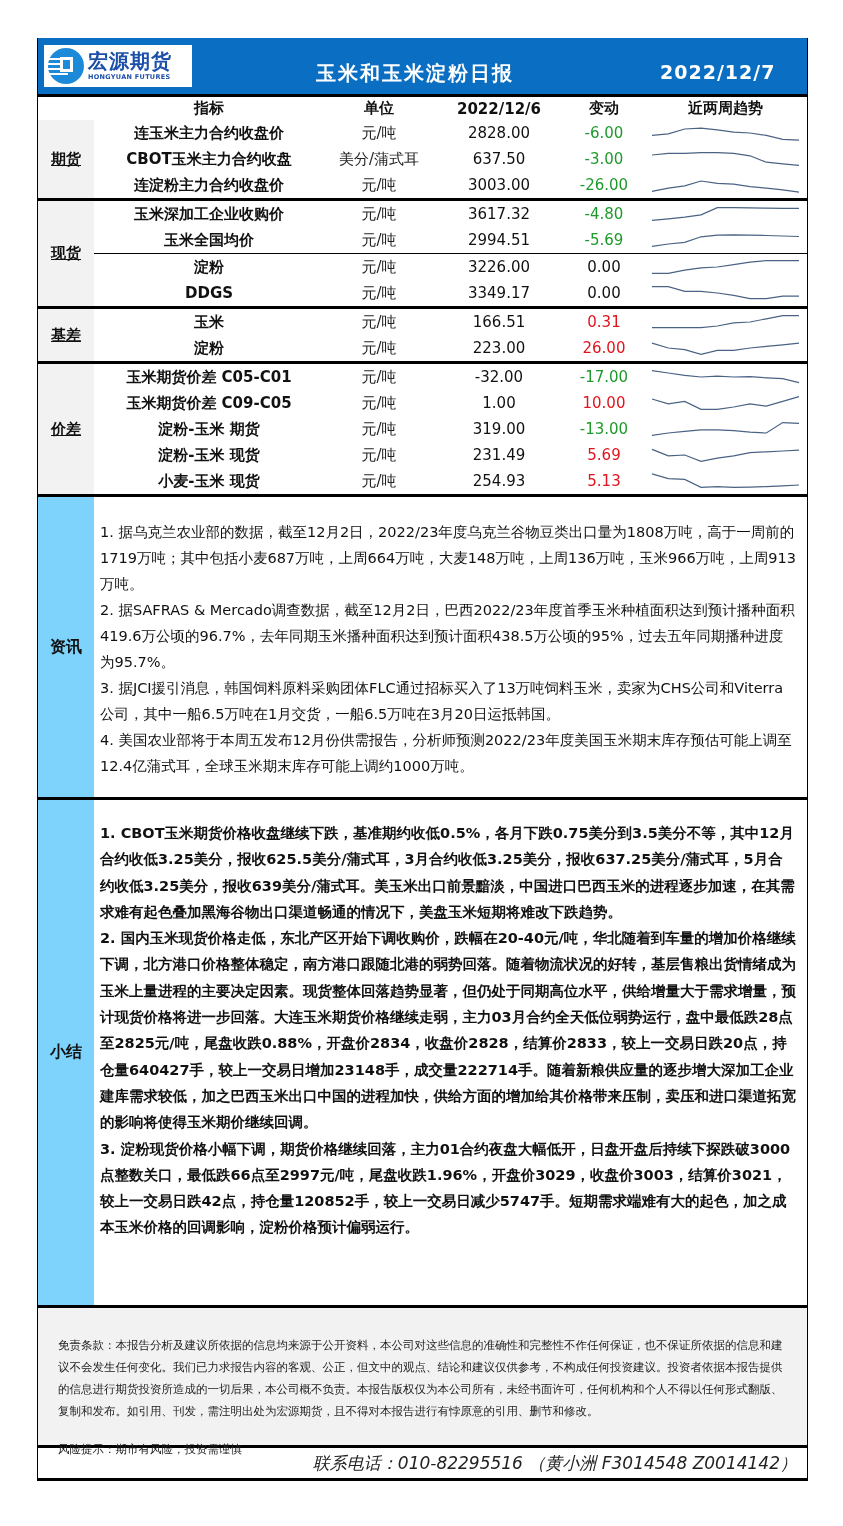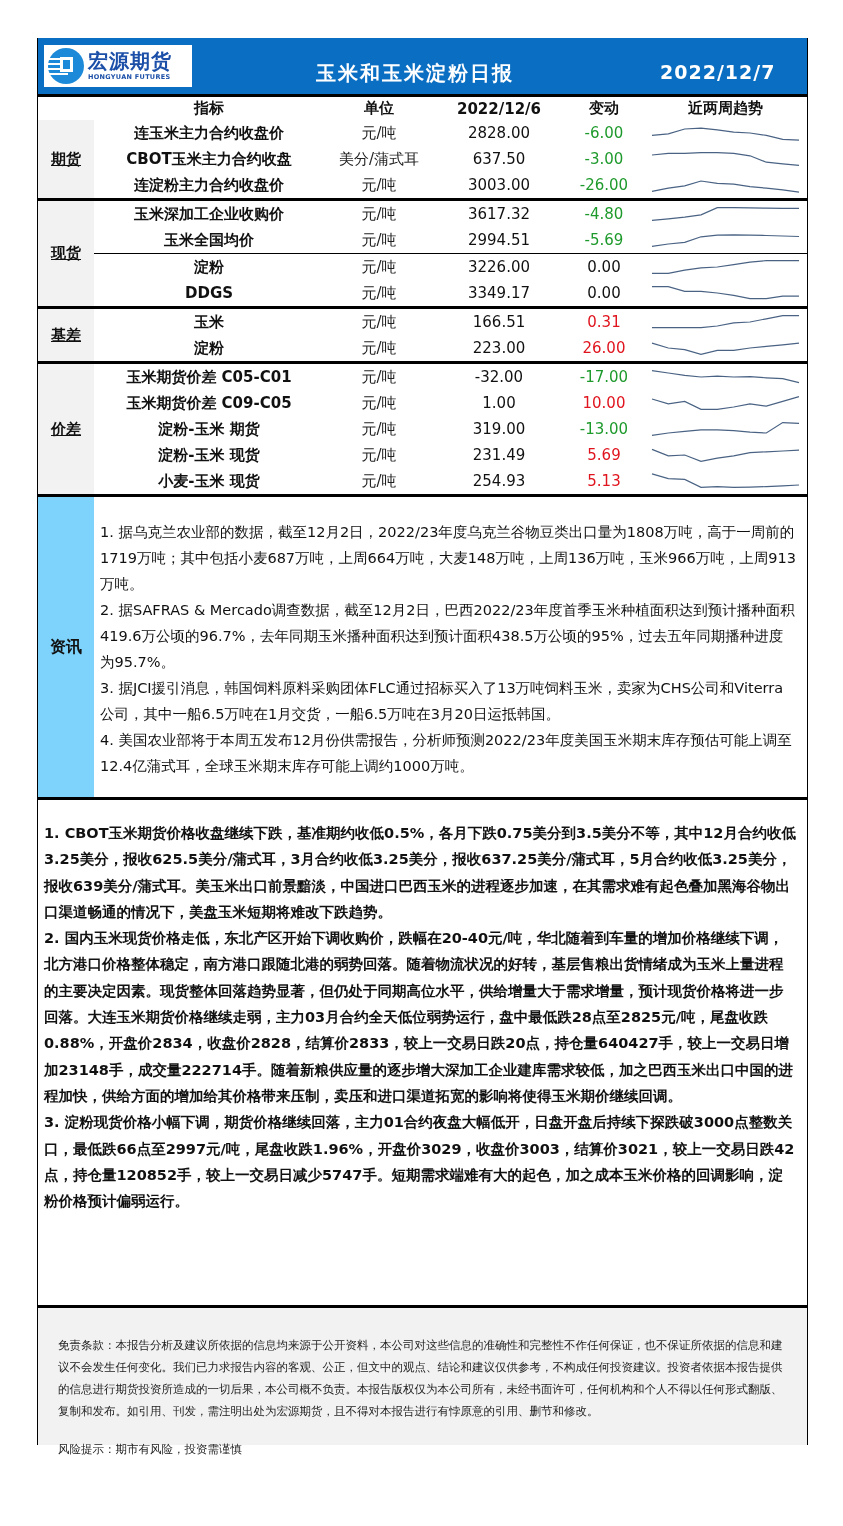--- a/index.html
+++ b/index.html
@@ -246,24 +246,26 @@
     <div class="lab">资讯</div>
     <div class="body">
       <p>1. 据乌克兰农业部的数据，截至12月2日，2022/23年度乌克兰谷物豆类出口量为1808万吨，高于一周前的1719万吨；其中包括小麦687万吨，上周664万吨，大麦148万吨，上周136万吨，玉米966万吨，上周913万吨。</p>
       <p>2. 据SAFRAS &amp; Mercado调查数据，截至12月2日，巴西2022/23年度首季玉米种植面积达到预计播种面积419.6万公顷的96.7%，去年同期玉米播种面积达到预计面积438.5万公顷的95%，过去五年同期播种进度为95.7%。</p>
       <p>3. 据JCI援引消息，韩国饲料原料采购团体FLC通过招标买入了13万吨饲料玉米，卖家为CHS公司和Viterra公司，其中一船6.5万吨在1月交货，一船6.5万吨在3月20日运抵韩国。</p>
       <p>4. 美国农业部将于本周五发布12月份供需报告，分析师预测2022/23年度美国玉米期末库存预估可能上调至12.4亿蒲式耳，全球玉米期末库存可能上调约1000万吨。</p>
     </div>
   </div>
 
   <div class="textsec summary">
+    <div class="lab">小结</div>
     <div class="body">
       <p>1. CBOT玉米期货价格收盘继续下跌，基准期约收低0.5%，各月下跌0.75美分到3.5美分不等，其中12月合约收低3.25美分，报收625.5美分/蒲式耳，3月合约收低3.25美分，报收637.25美分/蒲式耳，5月合约收低3.25美分，报收639美分/蒲式耳。美玉米出口前景黯淡，中国进口巴西玉米的进程逐步加速，在其需求难有起色叠加黑海谷物出口渠道畅通的情况下，美盘玉米短期将难改下跌趋势。</p>
       <p>2. 国内玉米现货价格走低，东北产区开始下调收购价，跌幅在20-40元/吨，华北随着到车量的增加价格继续下调，北方港口价格整体稳定，南方港口跟随北港的弱势回落。随着物流状况的好转，基层售粮出货情绪成为玉米上量进程的主要决定因素。现货整体回落趋势显著，但仍处于同期高位水平，供给增量大于需求增量，预计现货价格将进一步回落。大连玉米期货价格继续走弱，主力03月合约全天低位弱势运行，盘中最低跌28点至2825元/吨，尾盘收跌0.88%，开盘价2834，收盘价2828，结算价2833，较上一交易日跌20点，持仓量640427手，较上一交易日增加23148手，成交量222714手。随着新粮供应量的逐步增大深加工企业建库需求较低，加之巴西玉米出口中国的进程加快，供给方面的增加给其价格带来压制，卖压和进口渠道拓宽的影响将使得玉米期价继续回调。</p>
       <p>3. 淀粉现货价格小幅下调，期货价格继续回落，主力01合约夜盘大幅低开，日盘开盘后持续下探跌破3000点整数关口，最低跌66点至2997元/吨，尾盘收跌1.96%，开盘价3029，收盘价3003，结算价3021，较上一交易日跌42点，持仓量120852手，较上一交易日减少5747手。短期需求端难有大的起色，加之成本玉米价格的回调影响，淀粉价格预计偏弱运行。</p>
     </div>
   </div>
 
   <div class="disclaimer">
     <p>免责条款：本报告分析及建议所依据的信息均来源于公开资料，本公司对这些信息的准确性和完整性不作任何保证，也不保证所依据的信息和建议不会发生任何变化。我们已力求报告内容的客观、公正，但文中的观点、结论和建议仅供参考，不构成任何投资建议。投资者依据本报告提供的信息进行期货投资所造成的一切后果，本公司概不负责。本报告版权仅为本公司所有，未经书面许可，任何机构和个人不得以任何形式翻版、复制和发布。如引用、刊发，需注明出处为宏源期货，且不得对本报告进行有悖原意的引用、删节和修改。</p>
     <p>风险提示：期市有风险，投资需谨慎</p>
   </div>
+  <div class="contact">联系电话：010-82295516 （黄小洲 F3014548 Z0014142）</div>
 </div>
 
 </body></html>

